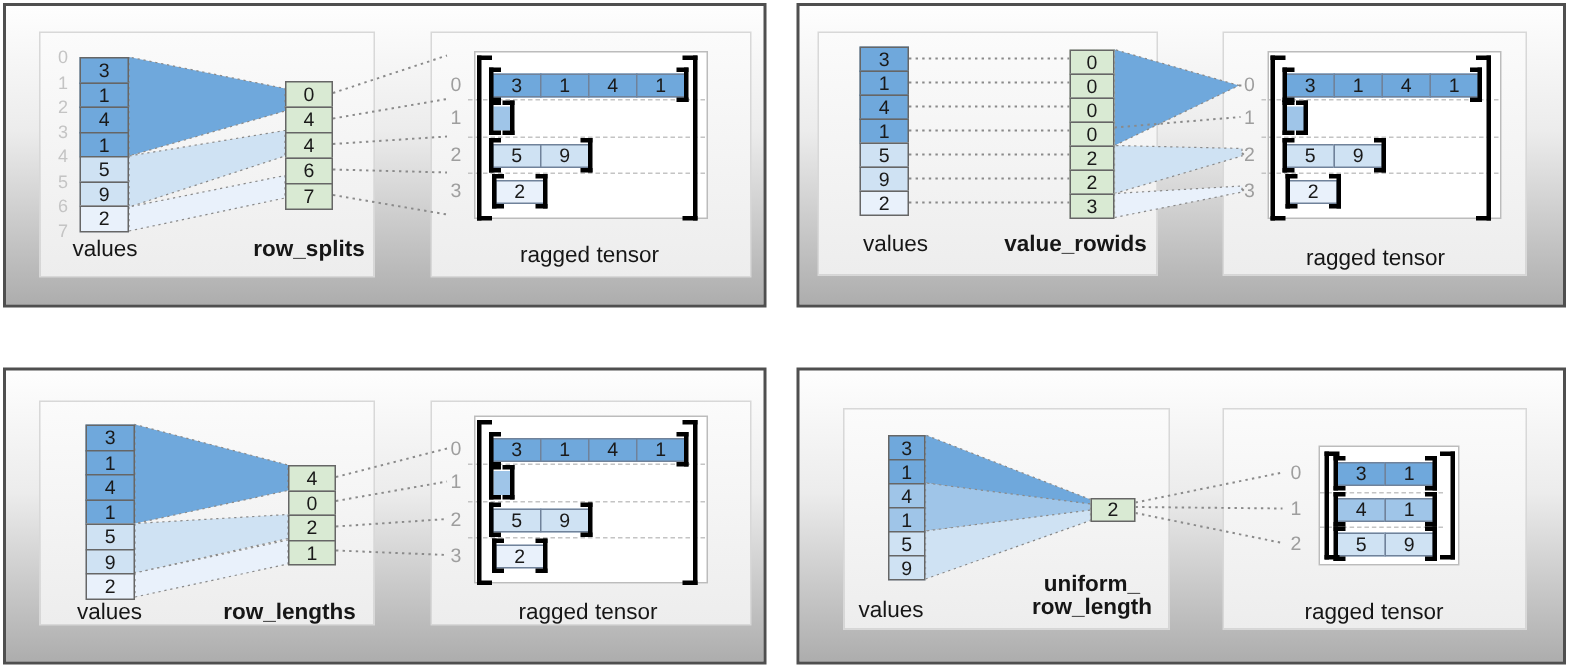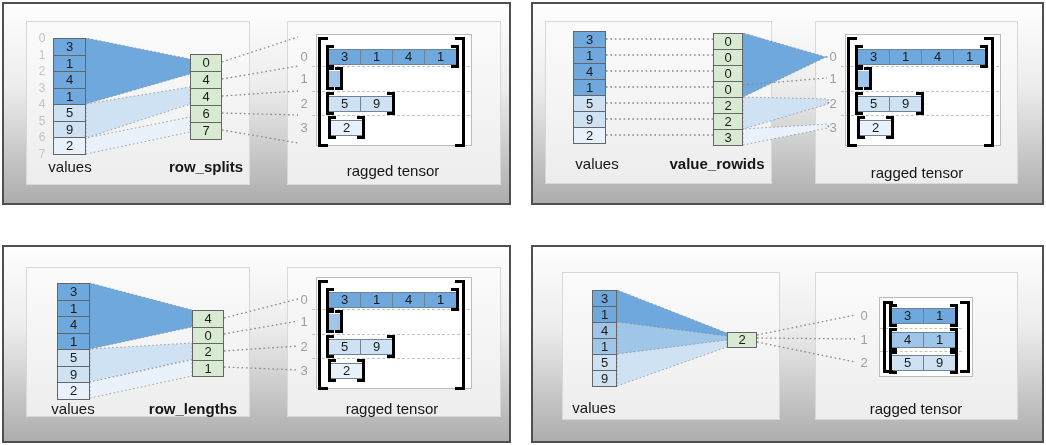--- a/index.html
+++ b/index.html
@@ -227,20 +227,24 @@
     <div class="sub subR" style="left: 282px; top: 25px; width: 203px; height: 148px;"></div>
     <svg class="ov" width="513" height="198" viewBox="0 0 513 198">
         <polygon points="84,43 84,75 194,91 194,86" fill="#6fa8dc" stroke="#8a8a8a" stroke-width="0.8" stroke-dasharray="1.5 2.5"></polygon>
         <polygon points="84,75 84,107 194,94 194,89" fill="#9fc5e8" stroke="#8a8a8a" stroke-width="0.8" stroke-dasharray="1.5 2.5"></polygon>
         <polygon points="84,107 84,139 194,100 194,93" fill="#cfe2f3" stroke="#8a8a8a" stroke-width="0.8" stroke-dasharray="1.5 2.5"></polygon>
         <line x1="224" y1="88" x2="322" y2="68" stroke="#8a8a8a" stroke-width="1.3" stroke-dasharray="1.6 2.8"></line>
         <line x1="224" y1="91" x2="322" y2="92" stroke="#8a8a8a" stroke-width="1.3" stroke-dasharray="1.6 2.8"></line>
         <line x1="224" y1="95" x2="322" y2="115" stroke="#8a8a8a" stroke-width="1.3" stroke-dasharray="1.6 2.8"></line>
       </svg>
     <div class="lbl lv" style="left: 61px; top: 160px;">values</div>
+    <div class="lbl lm" style="left: 195px; top: 150px;">
+      <div>uniform_</div>
+      <div>row_length</div>
+    </div>
     <div class="lbl lr" style="left: 383px; top: 161px;">ragged tensor</div>
   <div class="cell" style="left: 59px; top: 43px; width: 25px; height: 17px; background: rgb(111, 168, 220); line-height: 15px;">3</div>
       <div class="cell" style="left: 59px; top: 59px; width: 25px; height: 17px; background: rgb(111, 168, 220); line-height: 15px;">1</div>
       <div class="cell" style="left: 59px; top: 75px; width: 25px; height: 17px; background: rgb(159, 197, 232); line-height: 15px;">4</div>
       <div class="cell" style="left: 59px; top: 91px; width: 25px; height: 17px; background: rgb(159, 197, 232); line-height: 15px;">1</div>
       <div class="cell" style="left: 59px; top: 107px; width: 25px; height: 17px; background: rgb(207, 226, 243); line-height: 15px;">5</div>
       <div class="cell" style="left: 59px; top: 123px; width: 25px; height: 17px; background: rgb(207, 226, 243); line-height: 15px;">9</div>
       <div class="cell" style="left: 194px; top: 85px; width: 30px; height: 16px; background: rgb(217, 234, 211); line-height: 14px;">2</div>
       <div class="whitebox" style="left: 346px; top: 50px; width: 94px; height: 80px;"></div>
       <div class="obk l" style="left: 350px; top: 54px; width: 10px; height: 72px;"></div>

